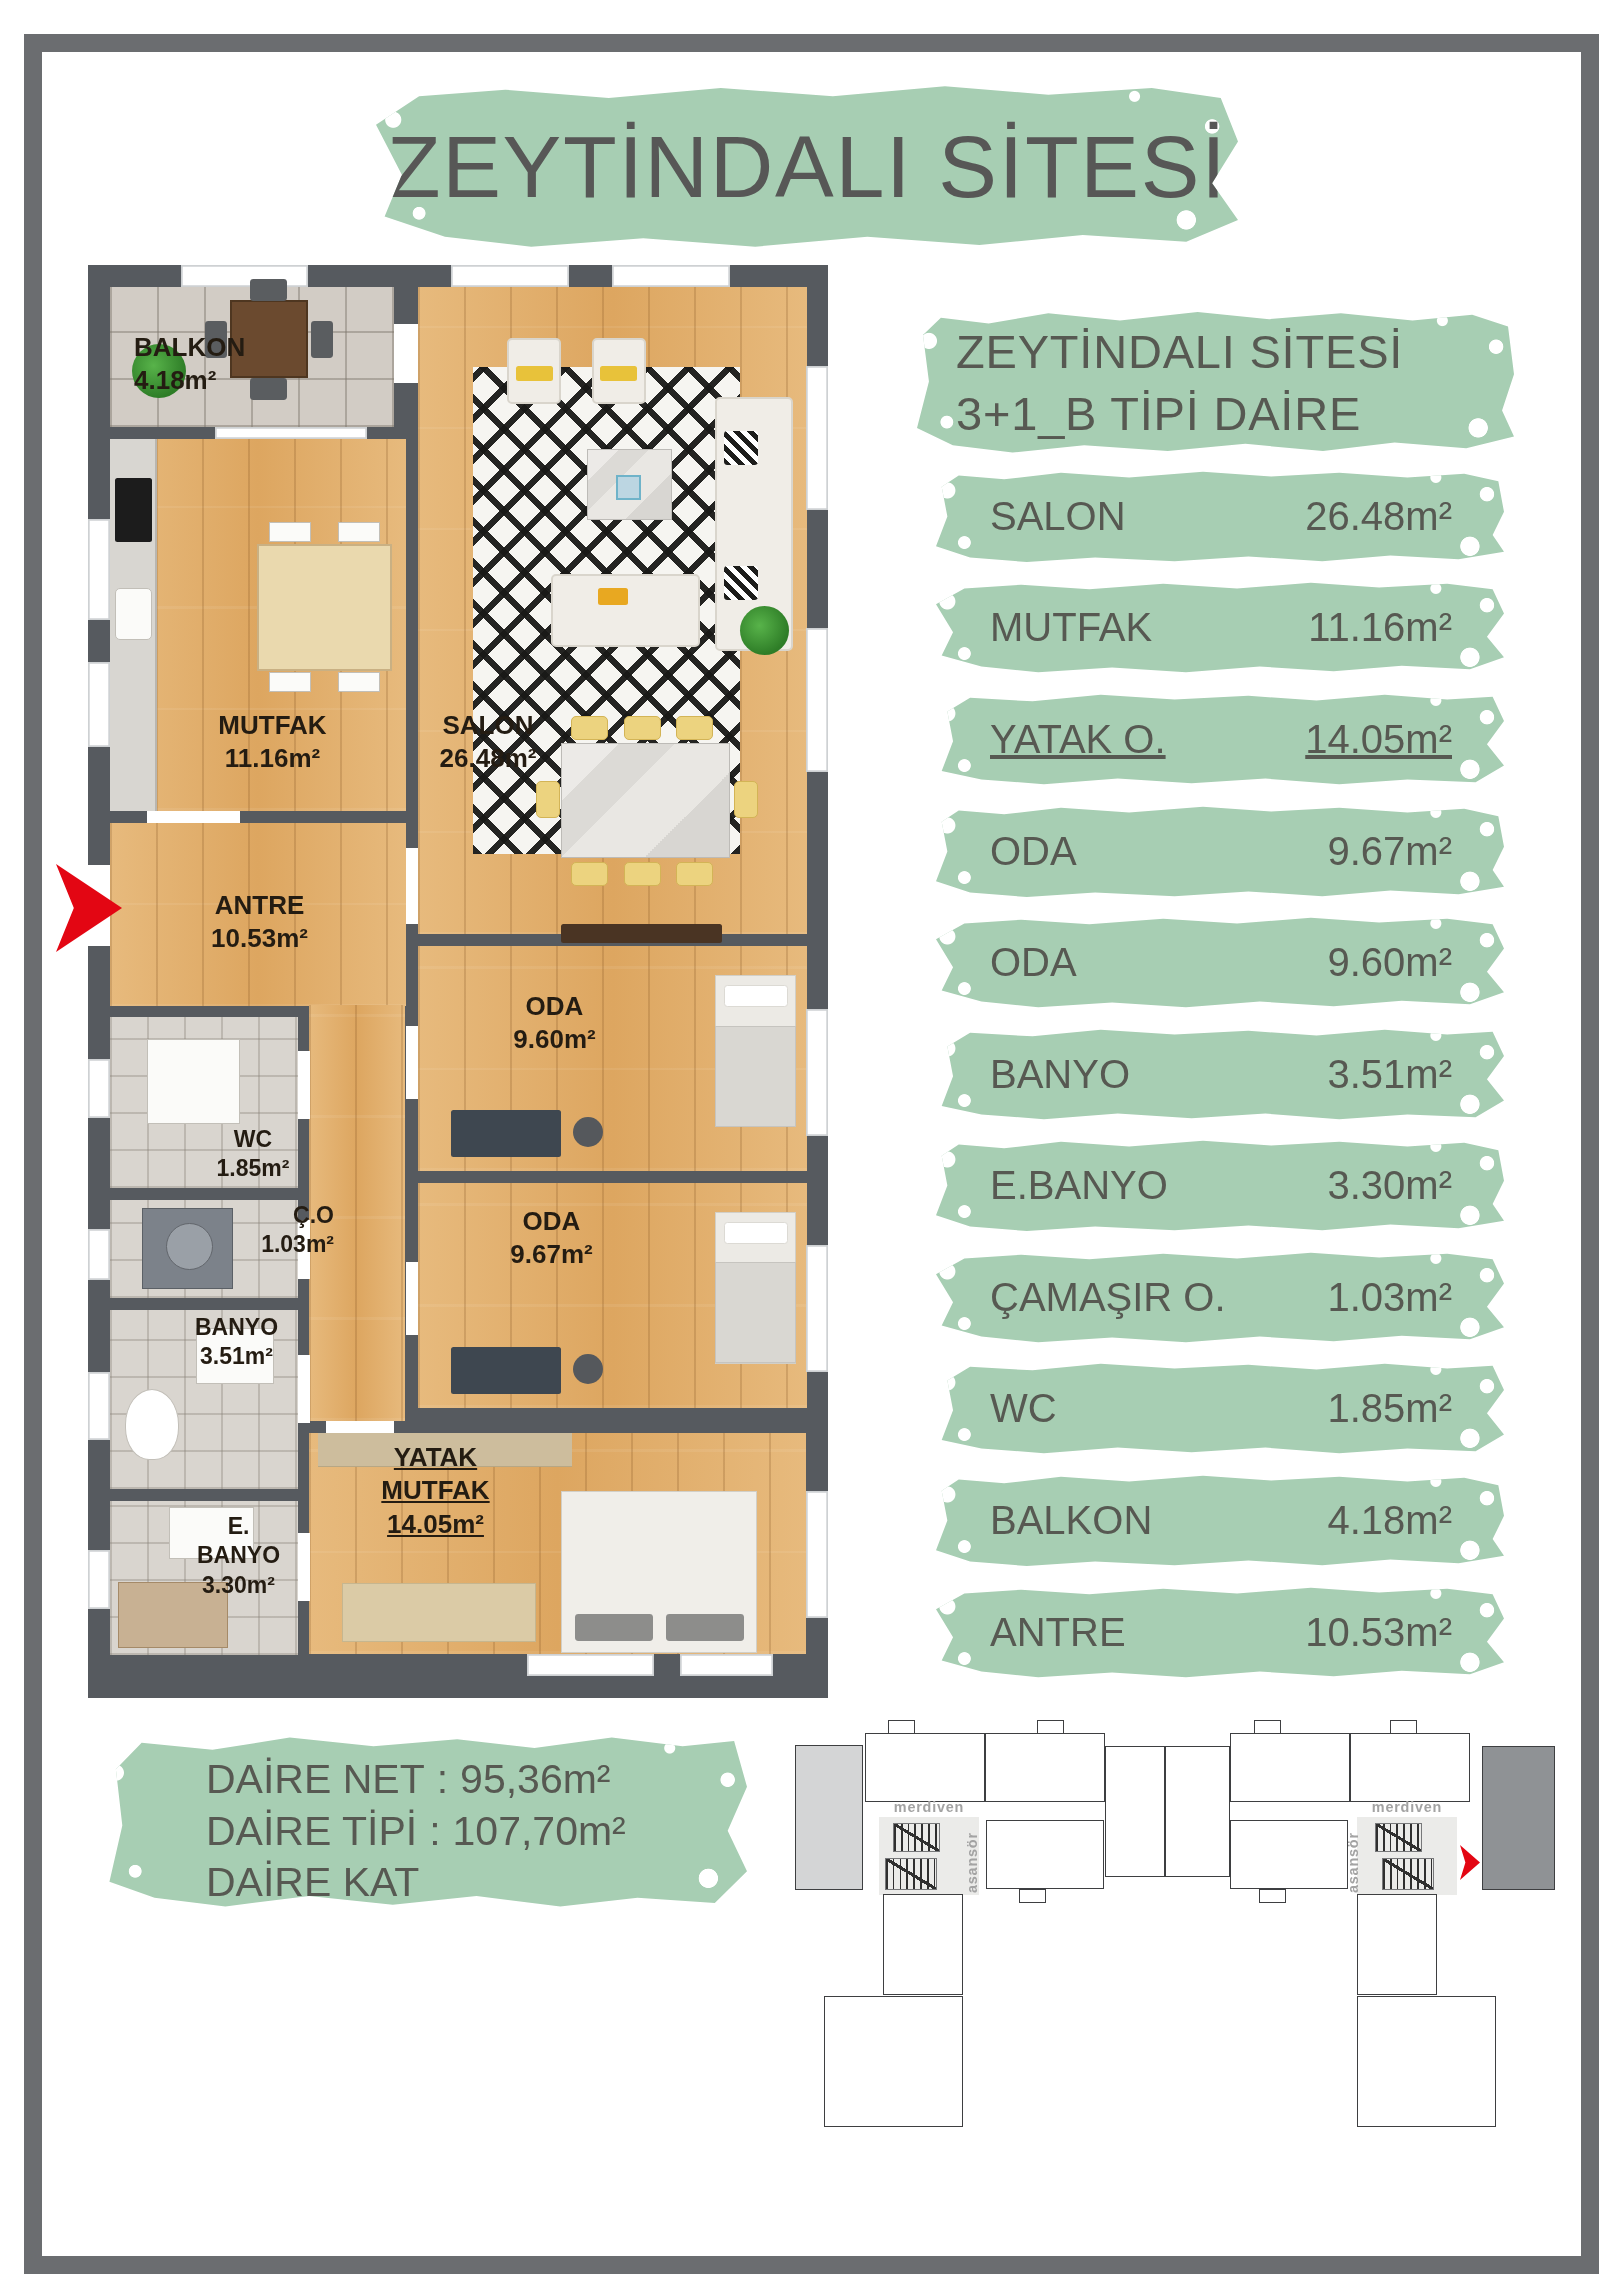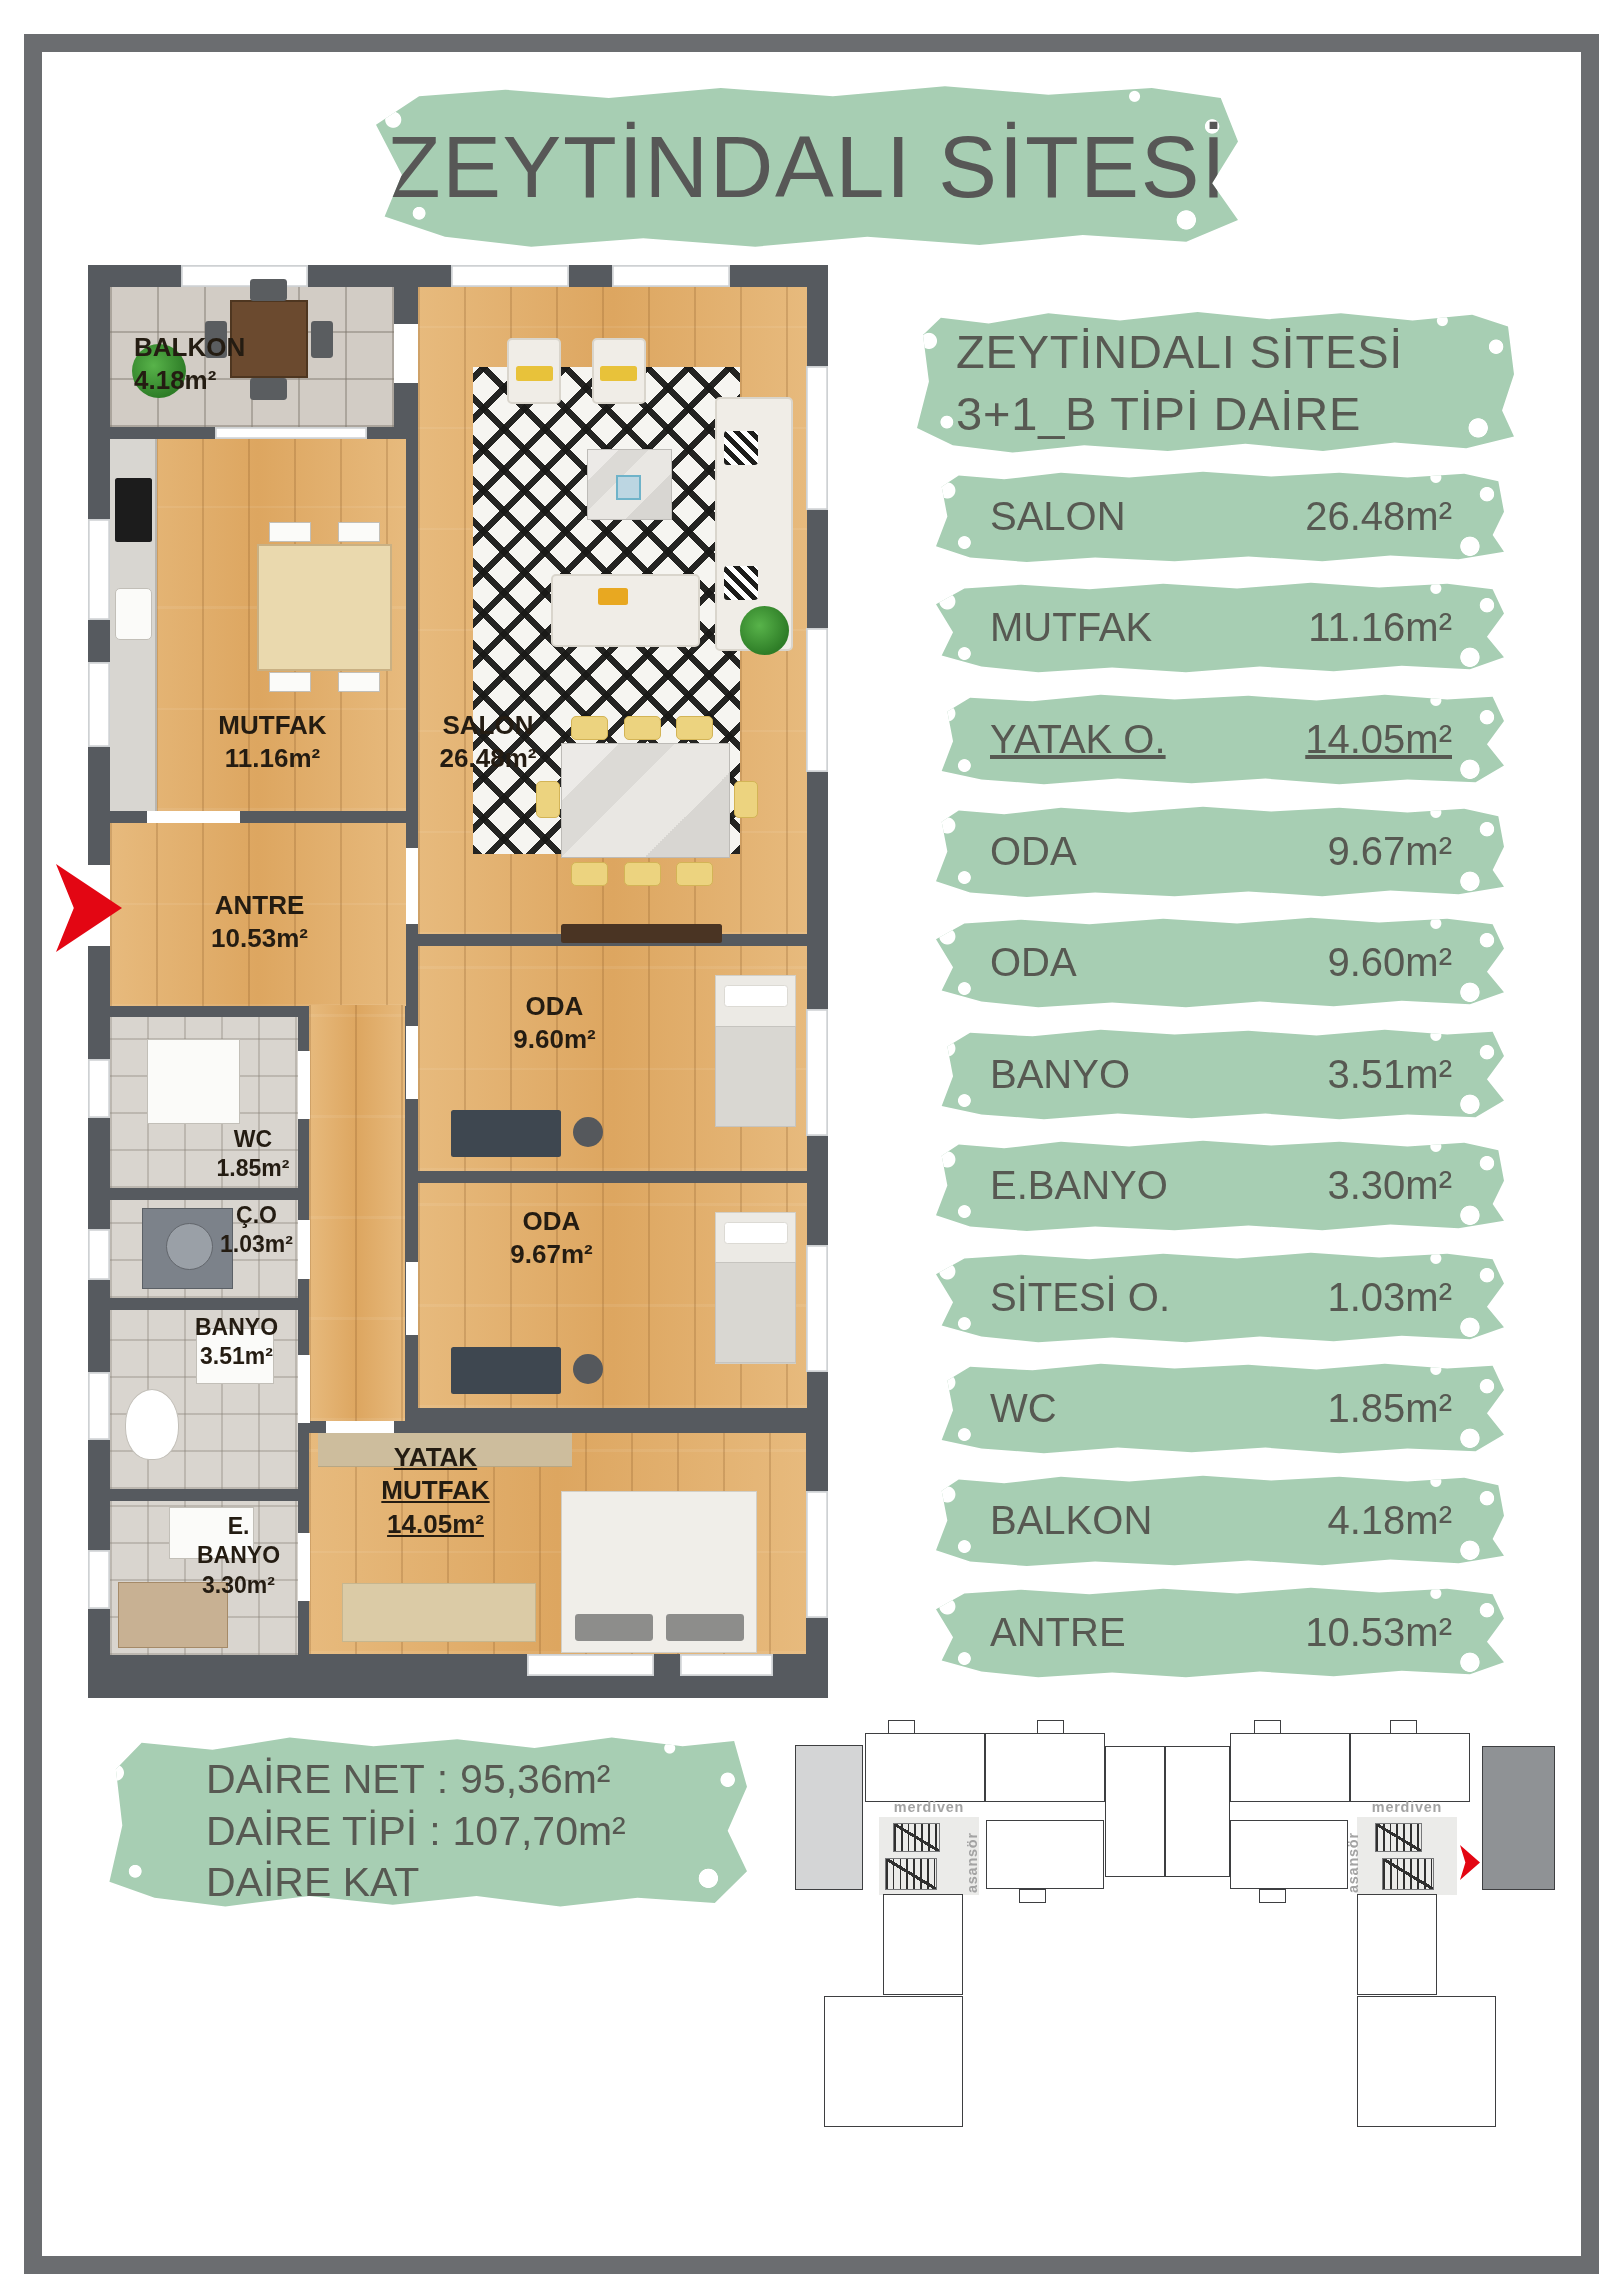--- a/index.html
+++ b/index.html
@@ -209,21 +209,21 @@
     <div>10.53m²</div>
   </div>
   <div class="rlabel" style="left:386px;top:725px;width:161px;">
     <div>ODA</div>
     <div>9.60m²</div>
   </div>
   <div class="rlabel sm" style="left:101px;top:860px;width:128px;">
     <div>WC</div>
     <div>1.85m²</div>
   </div>
-  <div class="rlabel sm" style="left:101px;top:936px;width:135px;">
+  <div class="rlabel sm" style="left:111px;top:936px;width:135px;text-align:right;">
     <div>Ç.O</div>
     <div>1.03m²</div>
   </div>
   <div class="rlabel sm" style="left:68px;top:1048px;width:161px;">
     <div>BANYO</div>
     <div>3.51m²</div>
   </div>
   <div class="rlabel" style="left:383px;top:940px;width:161px;">
     <div>ODA</div>
     <div>9.67m²</div>
@@ -269,21 +269,21 @@
 </div>
 <div class="band row wc-c" style="top:1028px;">
   <span>BANYO</span>
   <span>3.51m²</span>
 </div>
 <div class="band row wc-a" style="top:1139px;">
   <span>E.BANYO</span>
   <span>3.30m²</span>
 </div>
 <div class="band row wc-b" style="top:1251px;">
-  <span>SİTESİ O.</span>
+  <span>ÇAMAŞIR O.</span>
   <span>1.03m²</span>
 </div>
 <div class="band row wc-c" style="top:1362px;">
   <span>WC</span>
   <span>1.85m²</span>
 </div>
 <div class="band row wc-a" style="top:1474px;">
   <span>BALKON</span>
   <span>4.18m²</span>
 </div>

